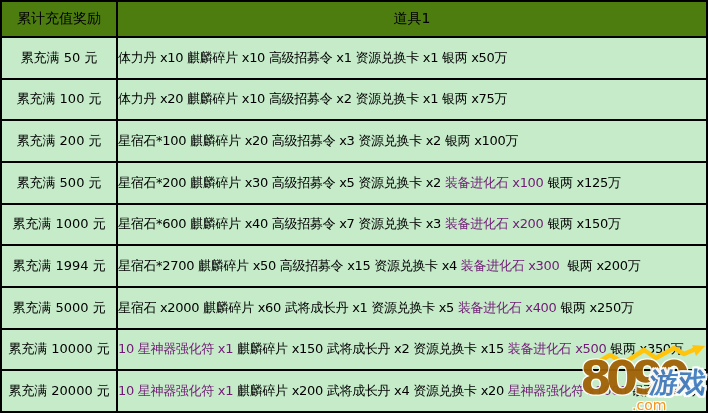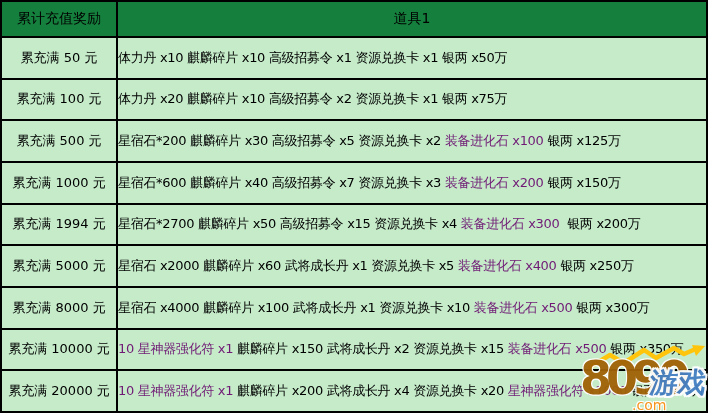--- a/index.html
+++ b/index.html
@@ -23,21 +23,21 @@
     background: #c5ebc9;
   }
   table.rewards th,
   table.rewards td {
     border: 2px solid #000000;
     padding: 0;
     vertical-align: middle;
   }
   col.c1 { width: 116px; }
   thead th {
-    background: #15803d;
+    background: #4d7c0f;
     font-weight: normal;
     font-size: 14px;
     height: 34px;
     text-align: center;
   }
   tbody tr { height: 37.5px; }
   td.label {
     text-align: center;
     font-size: 13px;
     white-space: pre;
@@ -128,38 +128,38 @@
   <tbody id="rows">
       <tr>
         <td class="label">累充满 50 元</td>
         <td class="items"><span>体力丹 x10 麒麟碎片 x10 高级招募令 x1 资源兑换卡 x1 银两 x50万</span></td>
       </tr>
       <tr>
         <td class="label">累充满 100 元</td>
         <td class="items"><span>体力丹 x20 麒麟碎片 x10 高级招募令 x2 资源兑换卡 x1 银两 x75万</span></td>
       </tr>
       <tr>
+        <td class="label">累充满 200 元</td>
+        <td class="items"><span>星宿石*100 麒麟碎片 x20 高级招募令 x3 资源兑换卡 x2 银两 x100万</span></td>
+      </tr>
+      <tr>
         <td class="label">累充满 500 元</td>
         <td class="items"><span>星宿石*200 麒麟碎片 x30 高级招募令 x5 资源兑换卡 x2 </span><span class="red">装备进化石 x100</span><span> 银两 x125万</span></td>
       </tr>
       <tr>
         <td class="label">累充满 1000 元</td>
         <td class="items"><span>星宿石*600 麒麟碎片 x40 高级招募令 x7 资源兑换卡 x3 </span><span class="red">装备进化石 x200</span><span> 银两 x150万</span></td>
       </tr>
       <tr>
         <td class="label">累充满 1994 元</td>
         <td class="items"><span>星宿石*2700 麒麟碎片 x50 高级招募令 x15 资源兑换卡 x4 </span><span class="red">装备进化石 x300</span><span>  银两 x200万</span></td>
       </tr>
       <tr>
         <td class="label">累充满 5000 元</td>
         <td class="items"><span>星宿石 x2000 麒麟碎片 x60 武将成长丹 x1 资源兑换卡 x5 </span><span class="red">装备进化石 x400</span><span> 银两 x250万</span></td>
-      </tr>
-      <tr>
-        <td class="label">累充满 8000 元</td>
-        <td class="items"><span>星宿石 x4000 麒麟碎片 x100 武将成长丹 x1 资源兑换卡 x10 </span><span class="red">装备进化石 x500</span><span> 银两 x300万</span></td>
       </tr>
       <tr>
         <td class="label">累充满 10000 元</td>
         <td class="items"><span class="red">10 星神器强化符 x1</span><span> 麒麟碎片 x150 武将成长丹 x2 资源兑换卡 x15 </span><span class="red">装备进化石 x500</span><span> 银两 x350万</span></td>
       </tr>
       <tr>
         <td class="label">累充满 20000 元</td>
         <td class="items"><span class="red">10 星神器强化符 x1</span><span> 麒麟碎片 x200 武将成长丹 x4 资源兑换卡 x20 </span><span class="red">星神器强化符 x1000</span><span> 银两 x400万</span></td>
       </tr>
     </tbody>

